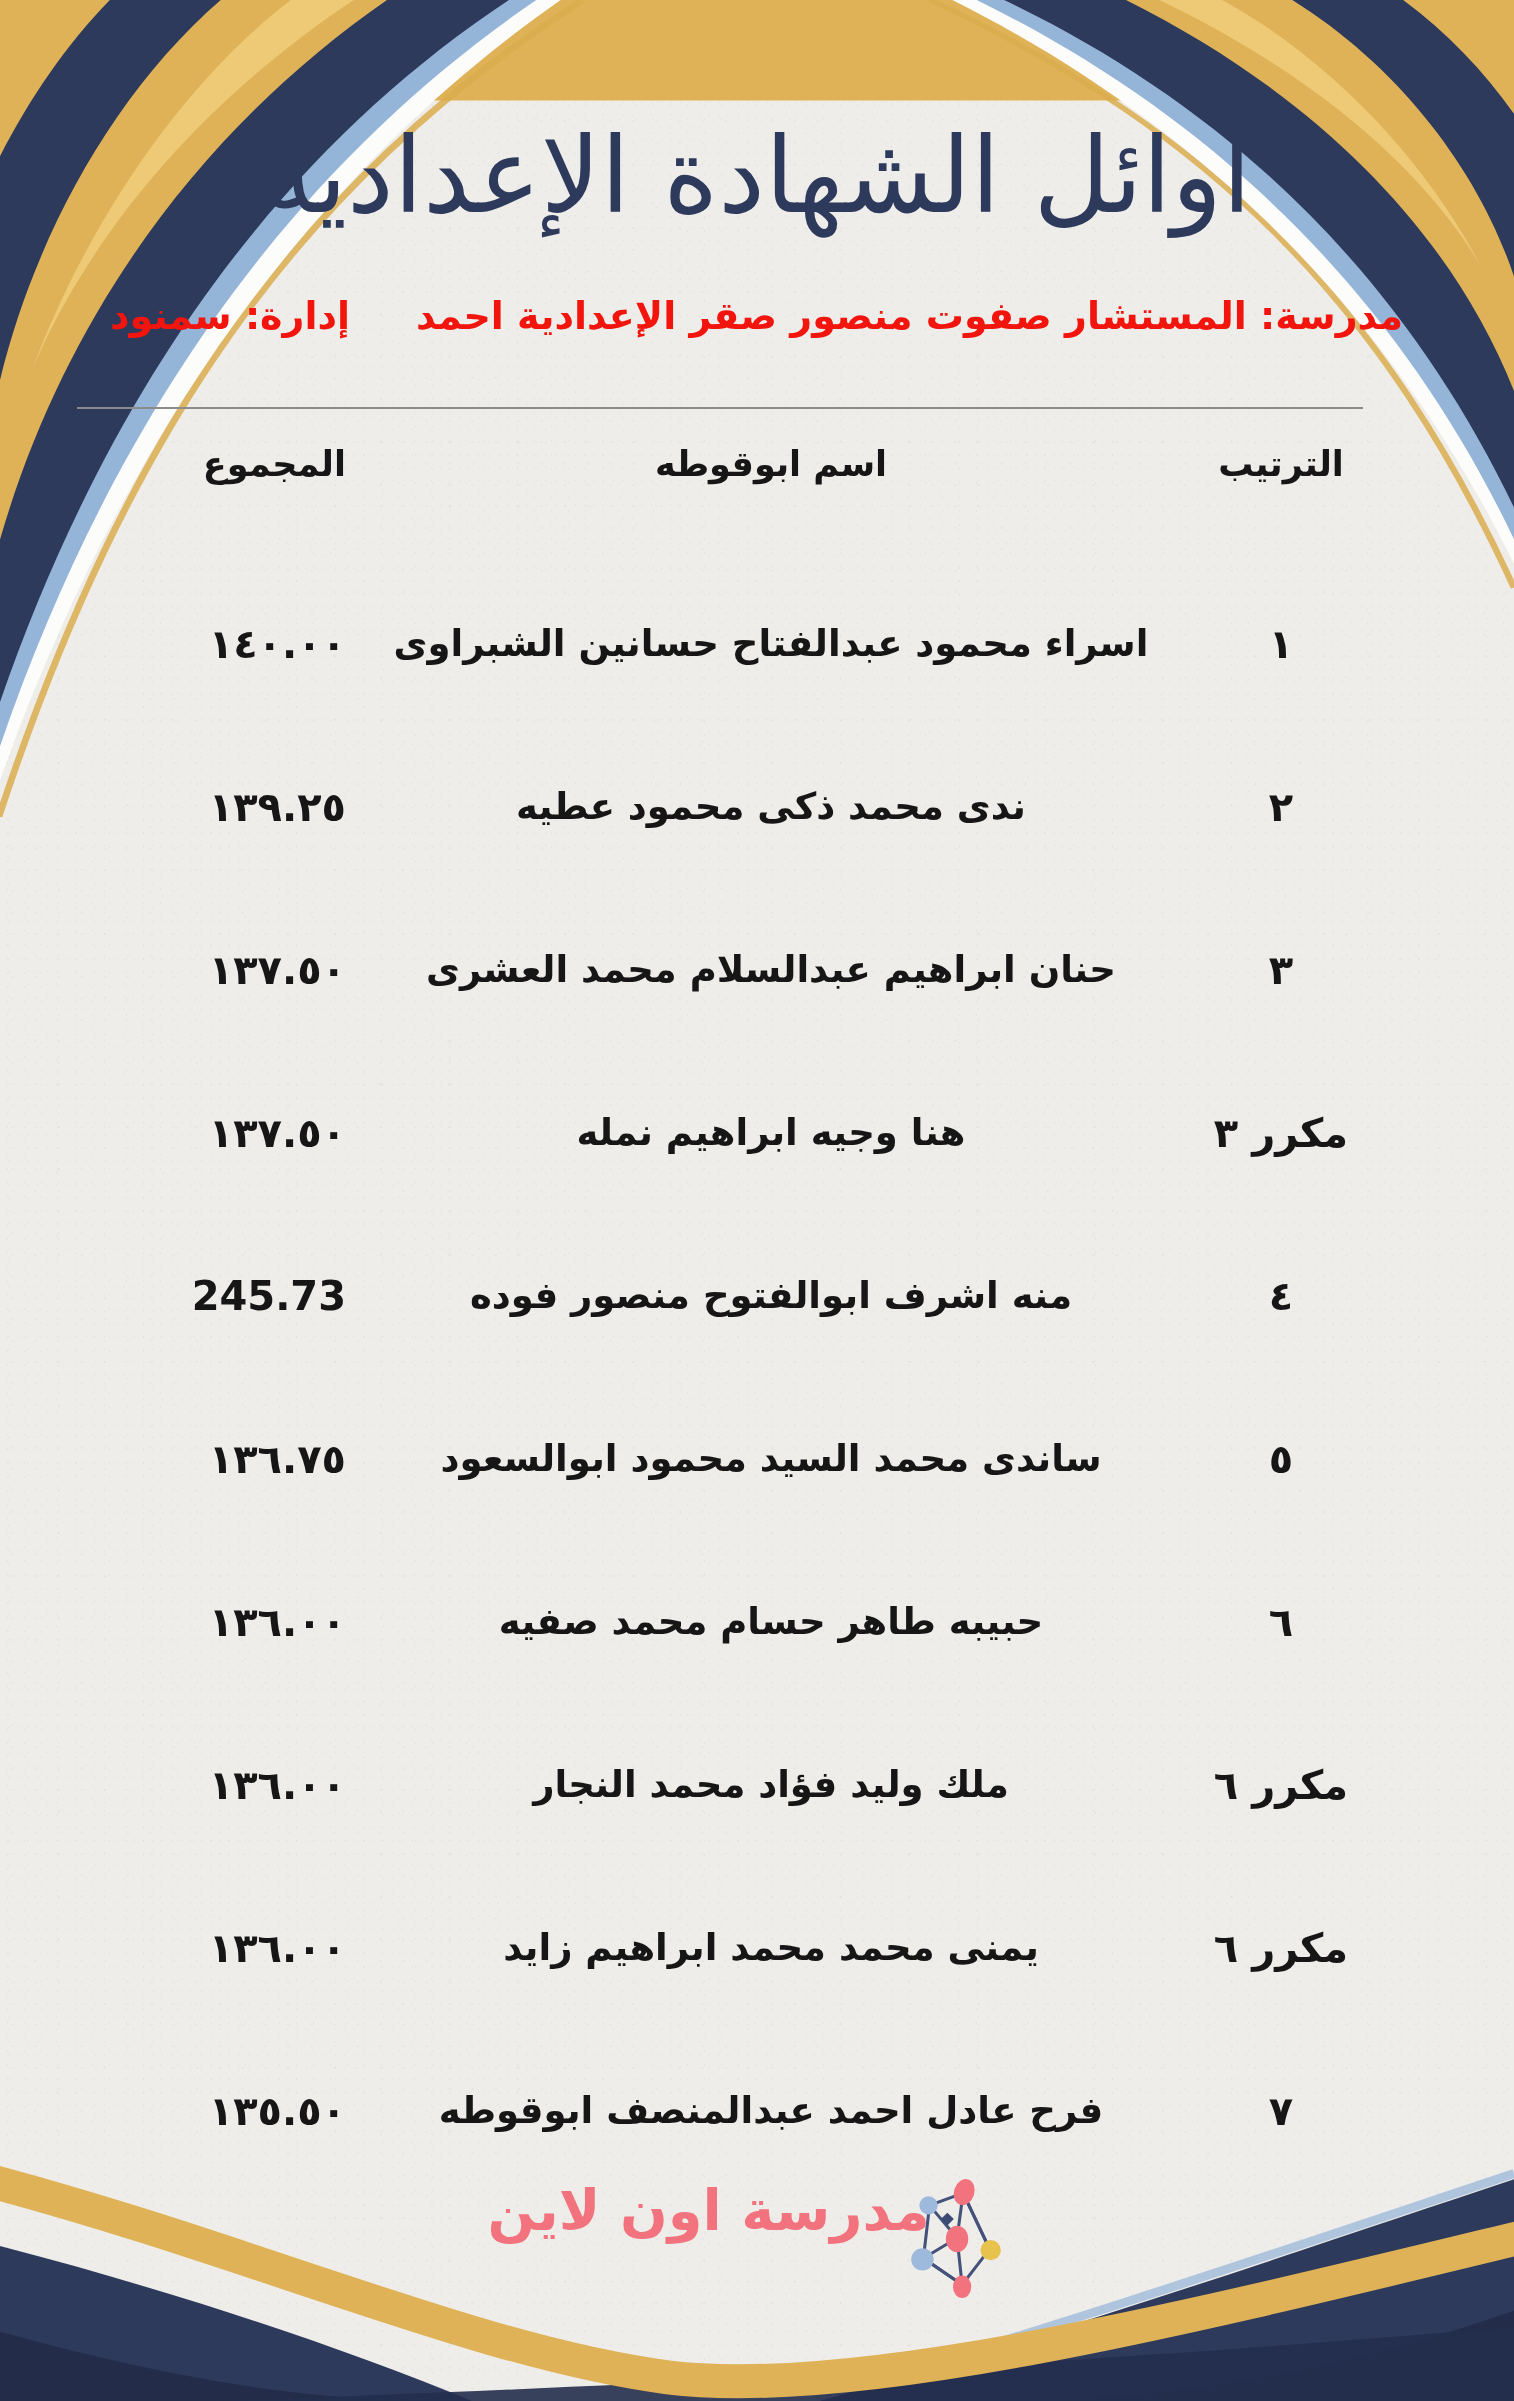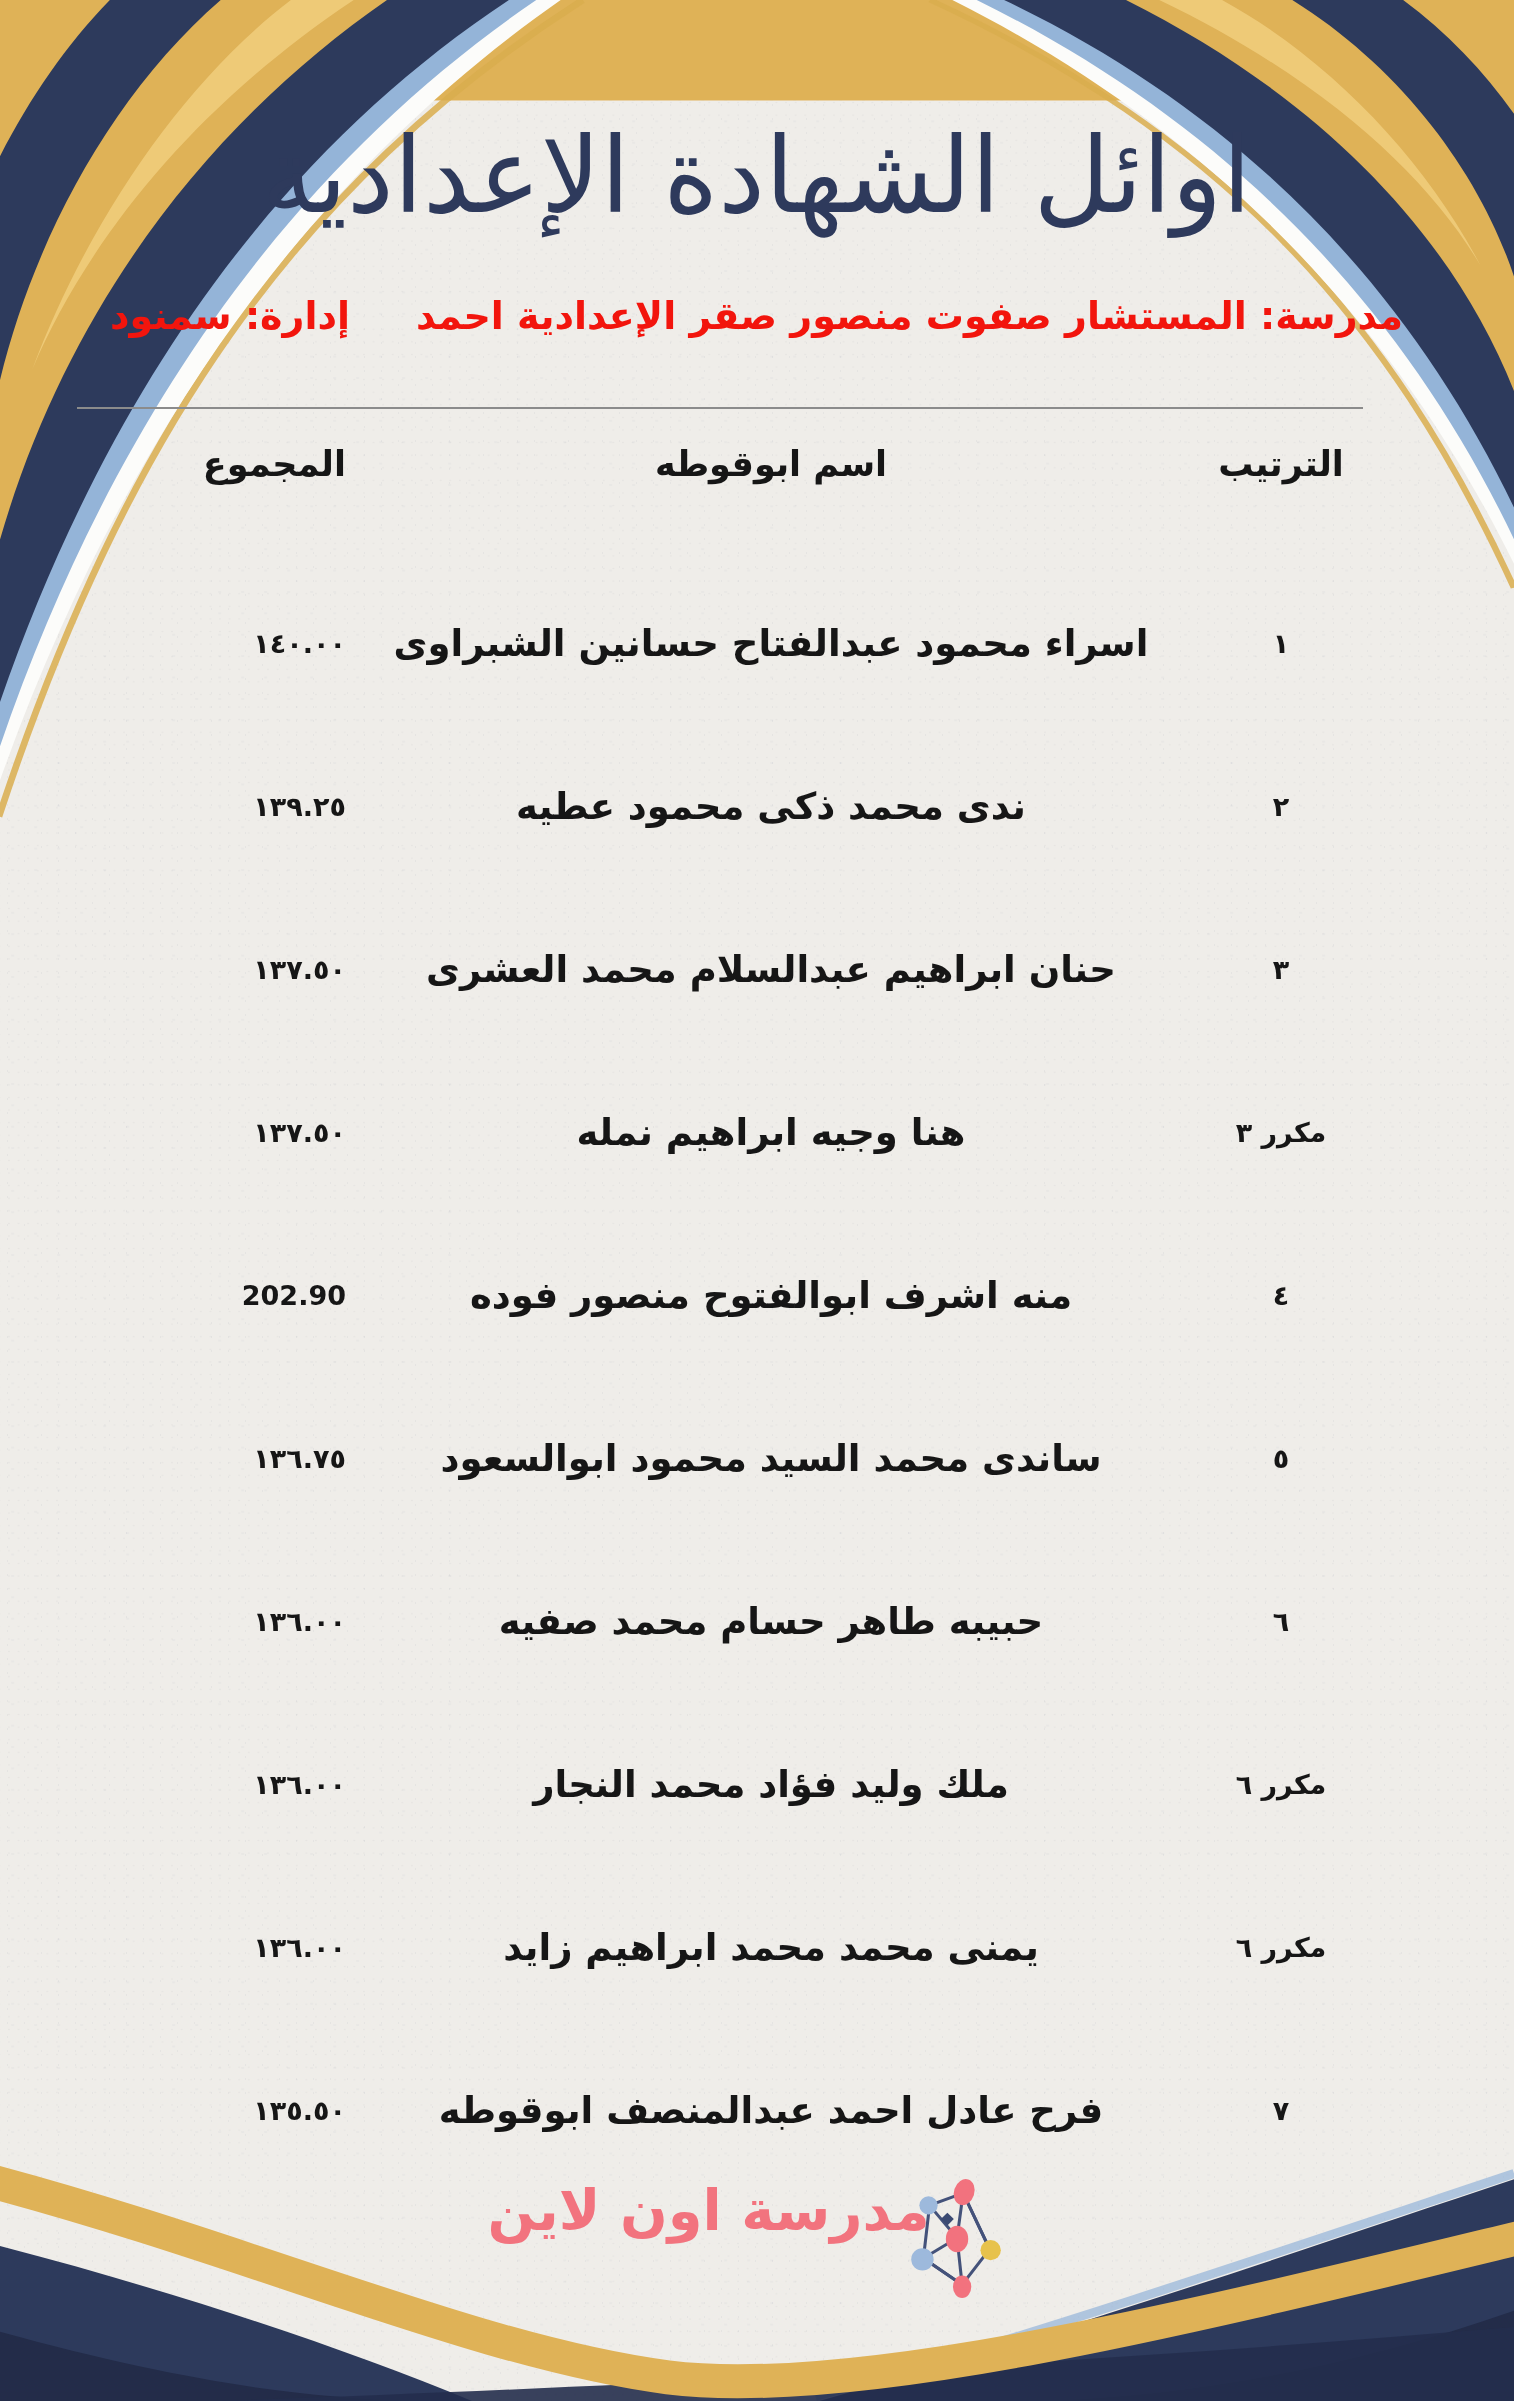--- a/index.html
+++ b/index.html
@@ -48,21 +48,21 @@
     font-size:35px;font-weight:bold;color:#161616;
   }
   .tbody{
     position:absolute;top:562px;left:103px;width:1264px;
   }
   .trow{
     height:163px;
     font-size:34px;font-weight:bold;color:#161616;
   }
   .trow .cell.name{font-size:37px;}
-  .trow .cell.total,.trow .cell.rank{font-size:27px;}
+  .trow .cell.total,.trow .cell.rank{font-size:40px;}
 
   .logo-ar{
     position:absolute;top:2178px;left:414px;width:591px;
     text-align:center;font-size:56px;font-weight:bold;color:#f2737e;
   }
   .logo-en{
     position:absolute;top:2252px;left:414px;width:591px;
     text-align:center;font-size:38px;font-weight:bold;color:#7b9cc8;
     letter-spacing:1.5px;direction:ltr;
     font-family:"Liberation Sans","DejaVu Sans",sans-serif;
@@ -135,21 +135,21 @@
           <span class="cell total">١٣٧.٥٠</span>
         </div>
         <div class="trow">
           <span class="cell rank">مكرر ٣</span>
           <span class="cell name">هنا وجيه ابراهيم نمله</span>
           <span class="cell total">١٣٧.٥٠</span>
         </div>
         <div class="trow">
           <span class="cell rank">٤</span>
           <span class="cell name">منه اشرف ابوالفتوح منصور فوده</span>
-          <span class="cell total">202.90</span>
+          <span class="cell total">245.73</span>
         </div>
         <div class="trow">
           <span class="cell rank">٥</span>
           <span class="cell name">ساندى محمد السيد محمود ابوالسعود</span>
           <span class="cell total">١٣٦.٧٥</span>
         </div>
         <div class="trow">
           <span class="cell rank">٦</span>
           <span class="cell name">حبيبه طاهر حسام محمد صفيه</span>
           <span class="cell total">١٣٦.٠٠</span>

